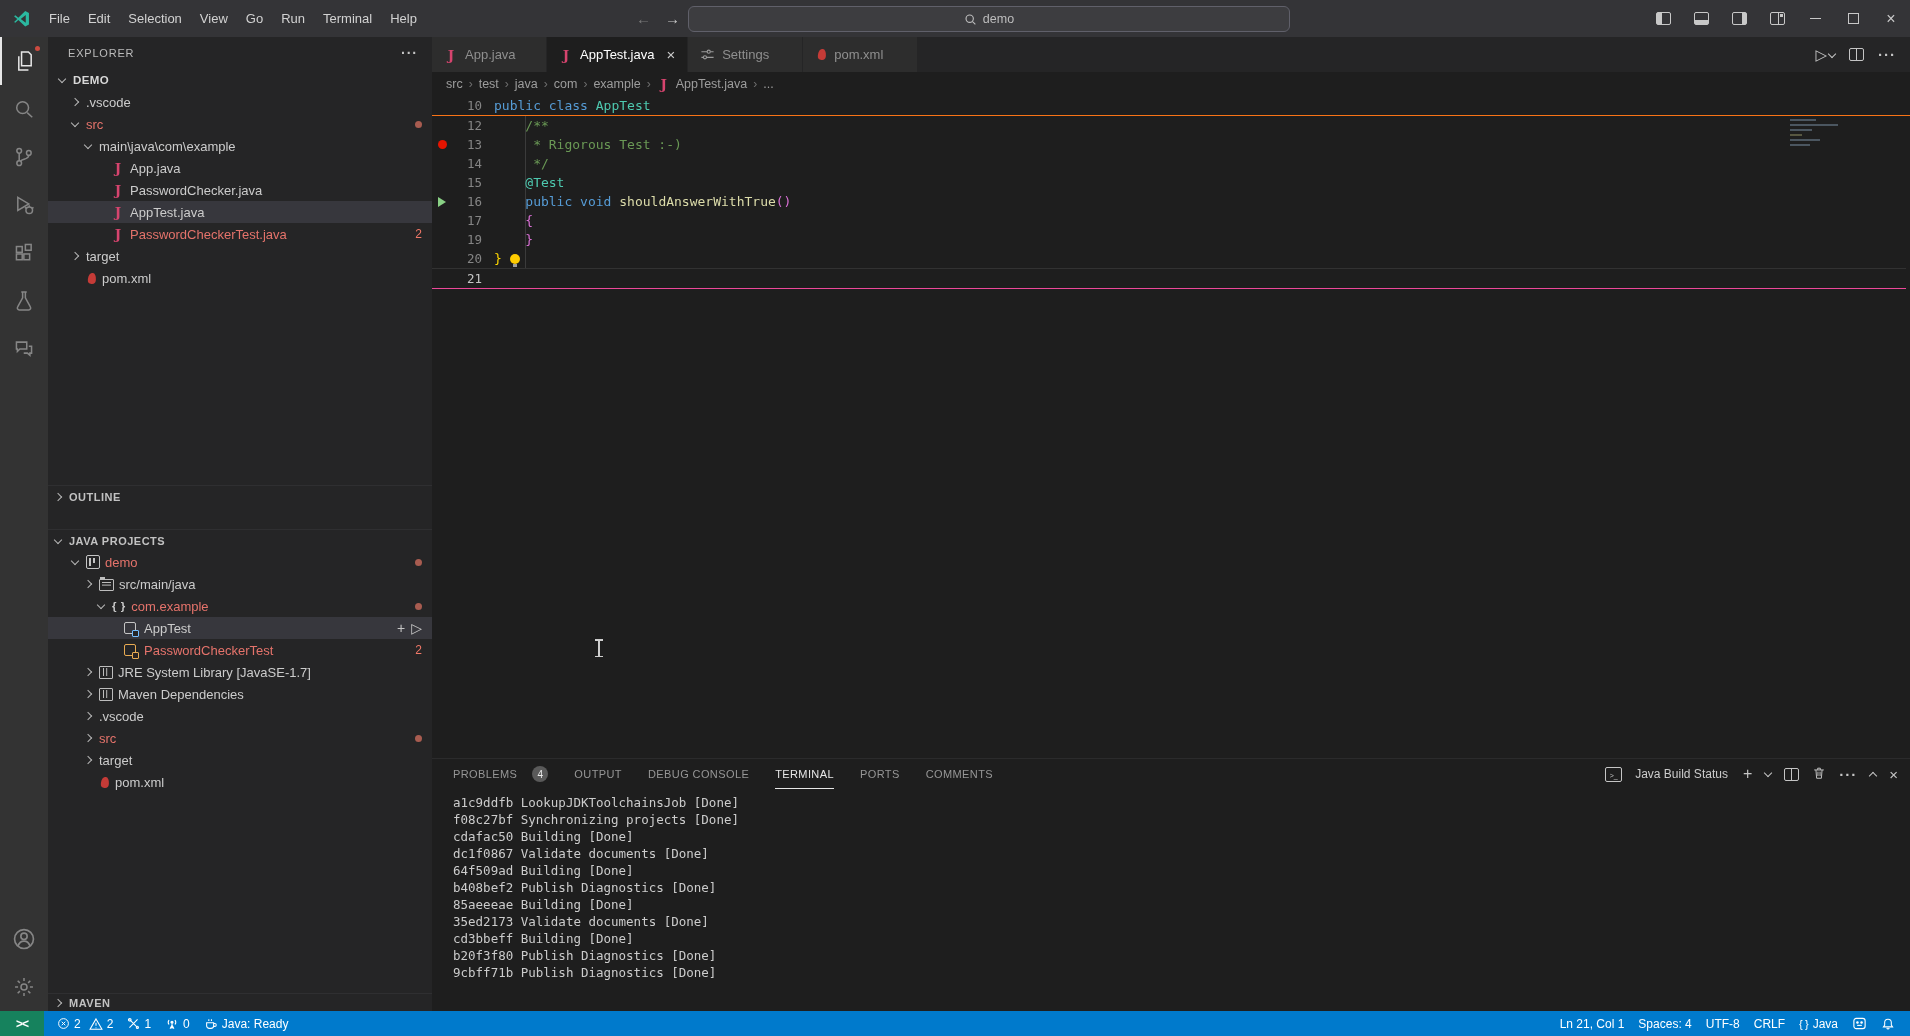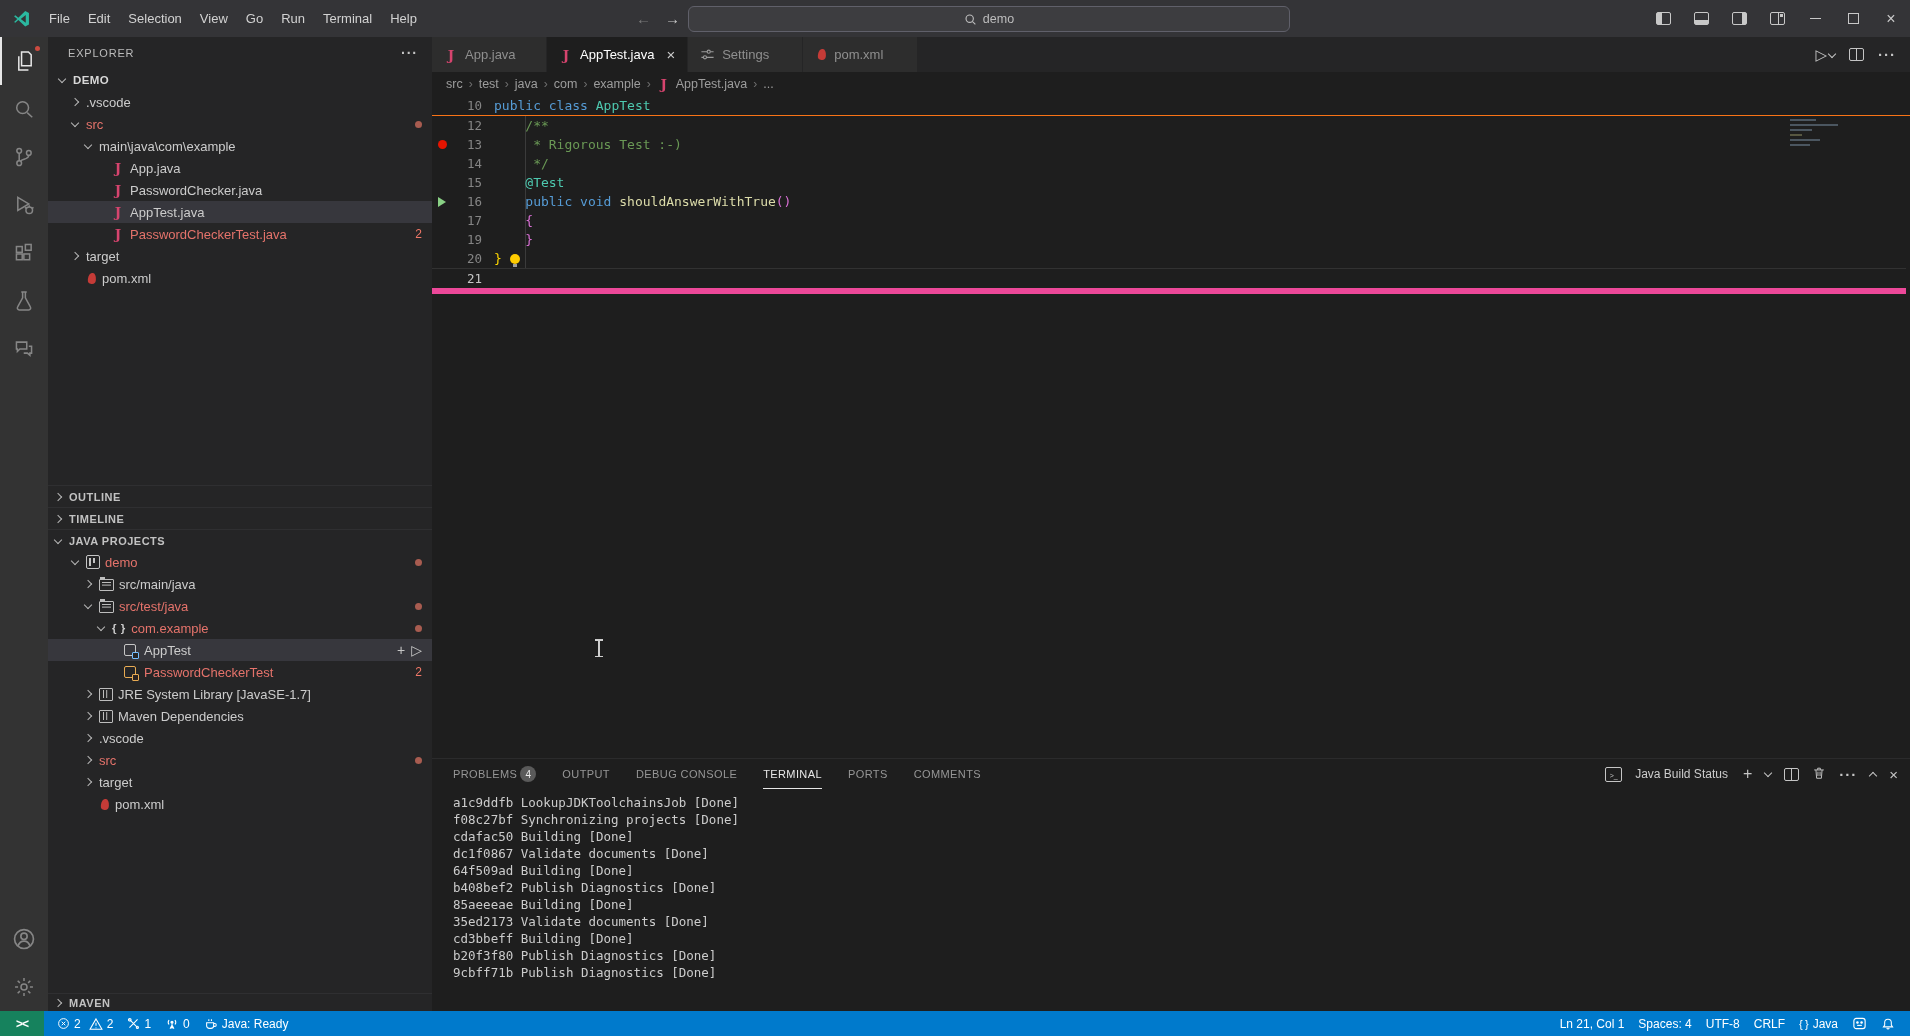--- a/index.html
+++ b/index.html
@@ -91,21 +91,21 @@
   .splitic{width:13px;height:11px;border:1px solid #c5c5c5;border-radius:2px;position:relative;}
   .splitic::before{content:"";position:absolute;left:5.5px;top:0;bottom:0;width:1px;background:#c5c5c5;}
   .moredots{font-size:15px;font-weight:700;letter-spacing:1px;color:#c5c5c5;}
   .breadcrumb{height:23px;display:flex;align-items:center;padding-left:14px;font-size:12.5px;color:#9d9d9d;gap:3px;}
   .bsep{color:#6e6e6e;font-size:12px;margin:0 3px;}
   .bc-item{display:flex;align-items:center;}
 
   .codearea{position:absolute;left:0;right:0;top:58px;bottom:0;
             font-family:"DejaVu Sans Mono",monospace;font-size:13px;}
   .crow{height:19px;display:flex;align-items:center;position:relative;}
-  .crow.current{border-top:1px solid #323232;border-bottom:6px solid #ec4899;}
+  .crow.current{border-top:1px solid #323232;border-bottom:1px solid #ec4899;}
   .glyph{width:20px;flex:none;display:flex;align-items:center;justify-content:center;}
   .lnum{width:30px;flex:none;text-align:right;color:#858585;font-size:12.5px;}
   .crow.current .lnum{color:#c6c6c6;}
   .ctext{margin-left:12px;white-space:pre;}
   .tk-kw{color:#569cd6;} .tk-type{color:#4ec9b0;} .tk-cm{color:#6a9955;}
   .tk-fn{color:#dcdcaa;} .tk-b1{color:#ffd700;} .tk-b2{color:#da70d6;} .tk-pl{color:#d4d4d4;}
   .bpdot{width:9px;height:9px;border-radius:50%;background:#e51400;}
   .runarrow{width:0;height:0;border-left:8px solid #89d185;border-top:5px solid transparent;border-bottom:5px solid transparent;}
   .sticky{position:absolute;top:0;left:0;right:0;height:20px;background:#1e1e1e;border-bottom:1px solid #f97316;
           display:flex;align-items:center;z-index:3;}
@@ -116,21 +116,21 @@
   .minimap{position:absolute;right:8px;top:4px;width:112px;}
   .mmbar{height:2px;margin-bottom:3px;opacity:.75;}
   .mm-c{background:#5b6a77;} .mm-g{background:#4e6b51;} .mm-y{background:#6b6b4e;}
   .ibeam{position:absolute;left:166px;top:545px;width:1.5px;height:16px;background:#cfcfcf;}
   .ibeam::before,.ibeam::after{content:"";position:absolute;left:-3px;width:8px;height:1.5px;background:#cfcfcf;}
   .ibeam::before{top:-1px;} .ibeam::after{bottom:-1px;}
 
   
   .panel{position:absolute;left:432px;top:758px;right:0;bottom:25px;background:#1e1e1e;border-top:1px solid #2b2b2c;}
   .ptabs{height:30px;display:flex;align-items:center;padding-left:21px;gap:26px;}
-  .ptab{font-size:11px;letter-spacing:.4px;color:#969696;display:flex;align-items:center;gap:3px;height:30px;}
+  .ptab{font-size:11px;letter-spacing:.4px;color:#969696;display:flex;align-items:center;gap:15px;height:30px;}
   .ptab.active{color:#e7e7e7;box-shadow:inset 0 -1px 0 #e7e7e7;}
   .pbadge{background:#5a5a5a;color:#ececec;font-size:10px;width:16px;height:16px;border-radius:50%;
           display:flex;align-items:center;justify-content:center;letter-spacing:0;}
   .pctrl{position:absolute;right:12px;top:0;height:30px;display:flex;align-items:center;gap:13px;color:#c5c5c5;}
   .term-ic{width:15px;height:13px;border:1px solid #c5c5c5;border-radius:2px;font-size:7px;display:flex;
            align-items:flex-end;justify-content:center;color:#c5c5c5;line-height:1.4;}
   .pctrl .lbl{font-size:12px;color:#cccccc;margin-right:2px;}
   .plus{font-size:16px;} .chsm{width:5px;height:5px;border-right:1.2px solid #c5c5c5;border-bottom:1.2px solid #c5c5c5;display:inline-block;}
   .chsm.down{transform:rotate(45deg);margin-top:-2px;} .chsm.up{transform:rotate(-135deg);margin-top:3px;}
   .xclose{font-size:15px;}
@@ -324,49 +324,37 @@
         <span class="chev-spacer"></span>
         <span class="icon mvicon"></span>
         <span class="tlabel">pom.xml</span>
       </div>
     </div>
 
   <div class="section" style="top:448px;">
     <span class="chev right"></span>
     <span>OUTLINE</span>
   </div>
-  <div class="section" style="top:470px;">
-    <span class="chev right"></span>
-    <span>TIMELINE</span>
-  </div>
   <div class="section" style="top:492px;">
     <span class="chev down"></span>
     <span>JAVA PROJECTS</span>
   </div>
   <div class="abs" id="java-tree" style="top:514px;left:0;right:0;">
       <div class="trow" style="padding-left: 21px;">
         <span class="chev down"></span>
         <span class="icon prjicon"></span>
         <span class="tlabel err">demo</span>
         <span class="rightside">
           <span class="mod-dot"></span>
         </span>
       </div>
       <div class="trow" style="padding-left: 34px;">
         <span class="chev right"></span>
         <span class="icon pkgicon"></span>
         <span class="tlabel">src/main/java</span>
-      </div>
-      <div class="trow" style="padding-left: 34px;">
-        <span class="chev down"></span>
-        <span class="icon pkgicon"></span>
-        <span class="tlabel err">src/test/java</span>
-        <span class="rightside">
-          <span class="mod-dot"></span>
-        </span>
       </div>
       <div class="trow" style="padding-left: 47px;">
         <span class="chev down"></span>
         <span class="icon nsicon">{ }</span>
         <span class="tlabel err">com.example</span>
         <span class="rightside">
           <span class="mod-dot"></span>
         </span>
       </div>
       <div class="trow selected" style="padding-left: 60px;">

